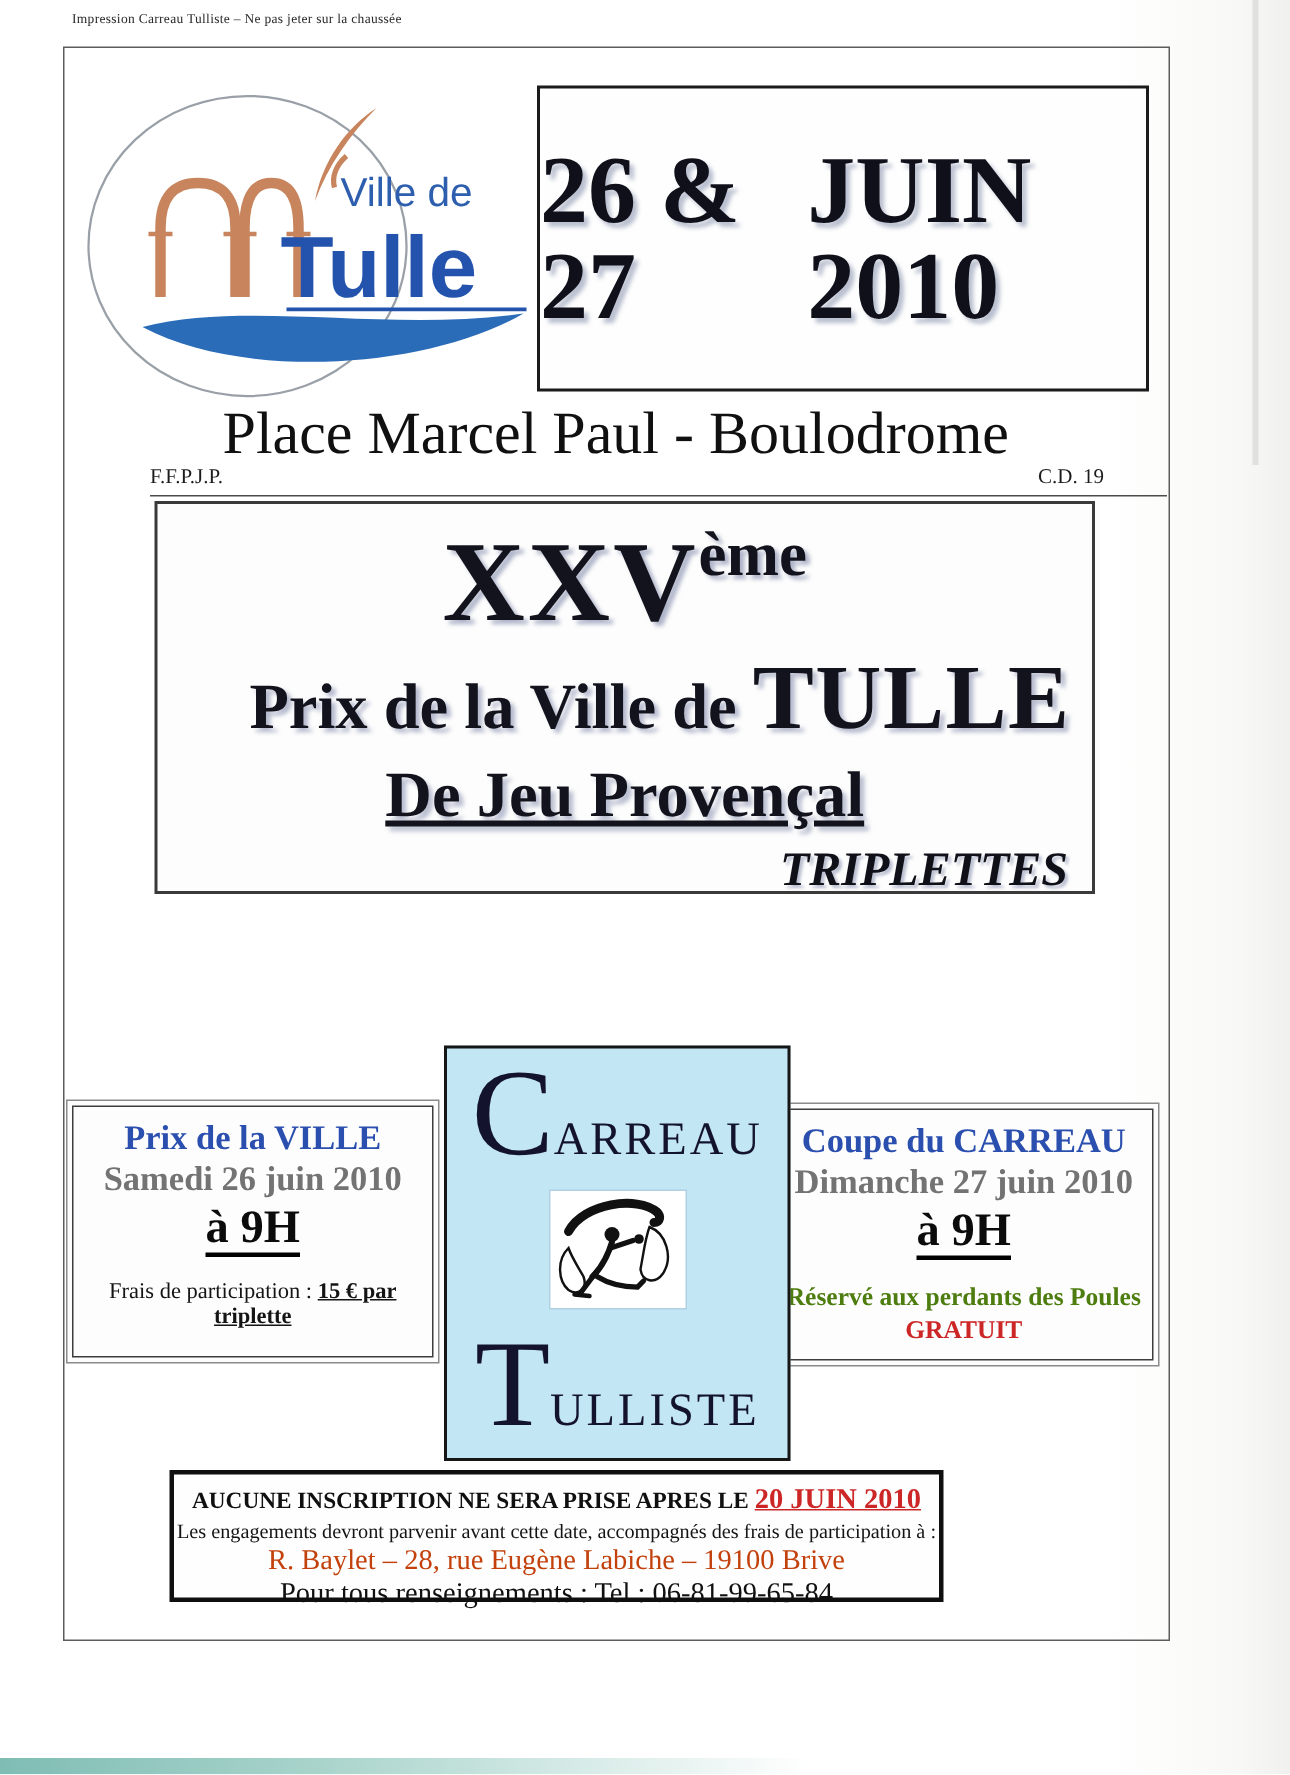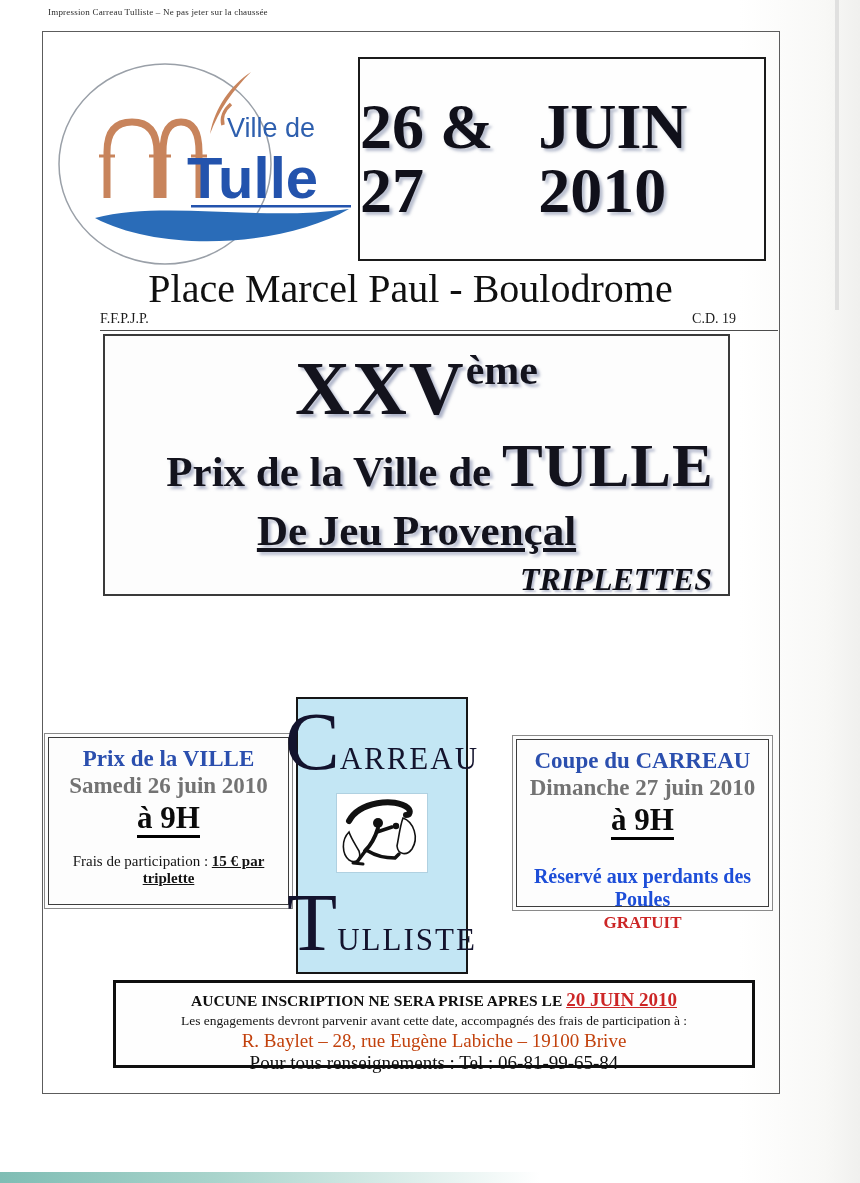--- a/index.html
+++ b/index.html
@@ -26,42 +26,42 @@
   .roman-line{margin-top:14px;line-height:1;text-shadow:3px 3px 3px rgba(120,130,165,.6);color:#13131d;}
   .roman-num{font-size:76px;font-weight:bold;letter-spacing:2px;}
   .roman-suffix{font-size:42px;font-weight:bold;position:relative;top:-30px;}
   .prix-line{margin-top:8px;line-height:1.05;color:#13131d;text-shadow:3px 3px 3px rgba(120,130,165,.55);padding-left:47px;}
   .prix-prefix{font-size:43px;font-weight:bold;}
   .prix-city{font-size:61px;font-weight:bold;letter-spacing:1px;}
   .jeu-line{margin-top:8px;font-size:43px;font-weight:bold;color:#13131d;text-shadow:3px 3px 3px rgba(120,130,165,.5);text-decoration:underline;}
   .trip-line{margin-top:6px;padding-right:16px;text-align:right;font-size:32px;font-weight:bold;font-style:italic;
     color:#101018;text-shadow:2px 2px 2px rgba(120,130,165,.5);}
   
-  .club-box{left:296px;top:697px;width:172px;height:277px;background:var(--club-bg,#c3e6f4);
+  .club-box{left:296px;top:697px;width:231px;height:277px;background:var(--club-bg,#c3e6f4);
     border:2px solid #161616;box-sizing:border-box;display:flex;flex-direction:column;
     align-items:center;justify-content:space-between;padding:2px 0 8px 0;z-index:3;}
   .club-word{line-height:1;color:#13132d;white-space:nowrap;}
   .club-initial{font-size:82px;}
   .club-rest{font-size:31px;letter-spacing:2px;}
   .club-art{width:90px;height:78px;background:#ffffff;box-shadow:0 0 0 1px rgba(140,170,190,.35);}
   
   .side-outer{border:1px solid #8a8a8a;background:#fdfdfd;padding:3px;box-sizing:border-box;}
   .side-inner{border:1.5px solid #3d3d3d;height:100%;box-sizing:border-box;text-align:center;}
   .sat-box{left:44px;top:733px;width:249px;height:176px;}
   .sun-box{left:512px;top:735px;width:261px;height:176px;}
   .side-title{margin-top:8px;font-size:23px;font-weight:bold;color:var(--accent-blue,#2b4fae);}
   .side-date{margin-top:1px;font-size:23px;font-weight:bold;color:#737373;}
   .side-time{display:inline-block;margin-top:3px;font-size:31px;font-weight:bold;line-height:1.05;
     border-bottom:3px solid #000;color:#0b0b0b;}
   .side-fee{margin-top:15px;font-size:15px;color:#141414;}
   .fee-strong{font-weight:bold;text-decoration:underline;}
-  .side-note{margin-top:25px;font-size:20px;font-weight:bold;color:#1d4ed8;}
+  .side-note{margin-top:15px;font-size:17px;font-weight:bold;color:#4d7c0f;}
   .side-free{margin-top:2px;font-size:17px;font-weight:bold;color:var(--red,#cc2626);}
   
-  .footer-box{left:113px;top:980px;width:642px;height:88px;border:3px solid #0f0f0f;box-sizing:border-box;
+  .footer-box{left:113px;top:980px;width:516px;height:88px;border:3px solid #0f0f0f;box-sizing:border-box;
     text-align:center;background:#fefefe;padding-top:6px;}
   .f-line1{font-size:15.5px;font-weight:bold;color:#101010;}
   .f-deadline{font-size:19px;font-weight:bold;color:var(--red,#cc2626);text-decoration:underline;}
   .f-line2{margin-top:2px;font-size:13.5px;color:#141414;}
   .f-line3{margin-top:1px;font-size:19px;color:#c2410c;}
   .f-line4{font-size:19px;color:#101010;}
   
   .scan-band{left:0;top:1172px;width:540px;height:11px;
     background:linear-gradient(90deg,#7fbdb4 0%,#a9d4cc 40%,rgba(255,255,255,0) 100%);}
   .scan-streak{left:835px;top:0;width:4px;height:310px;background:rgba(140,140,145,.2);}

